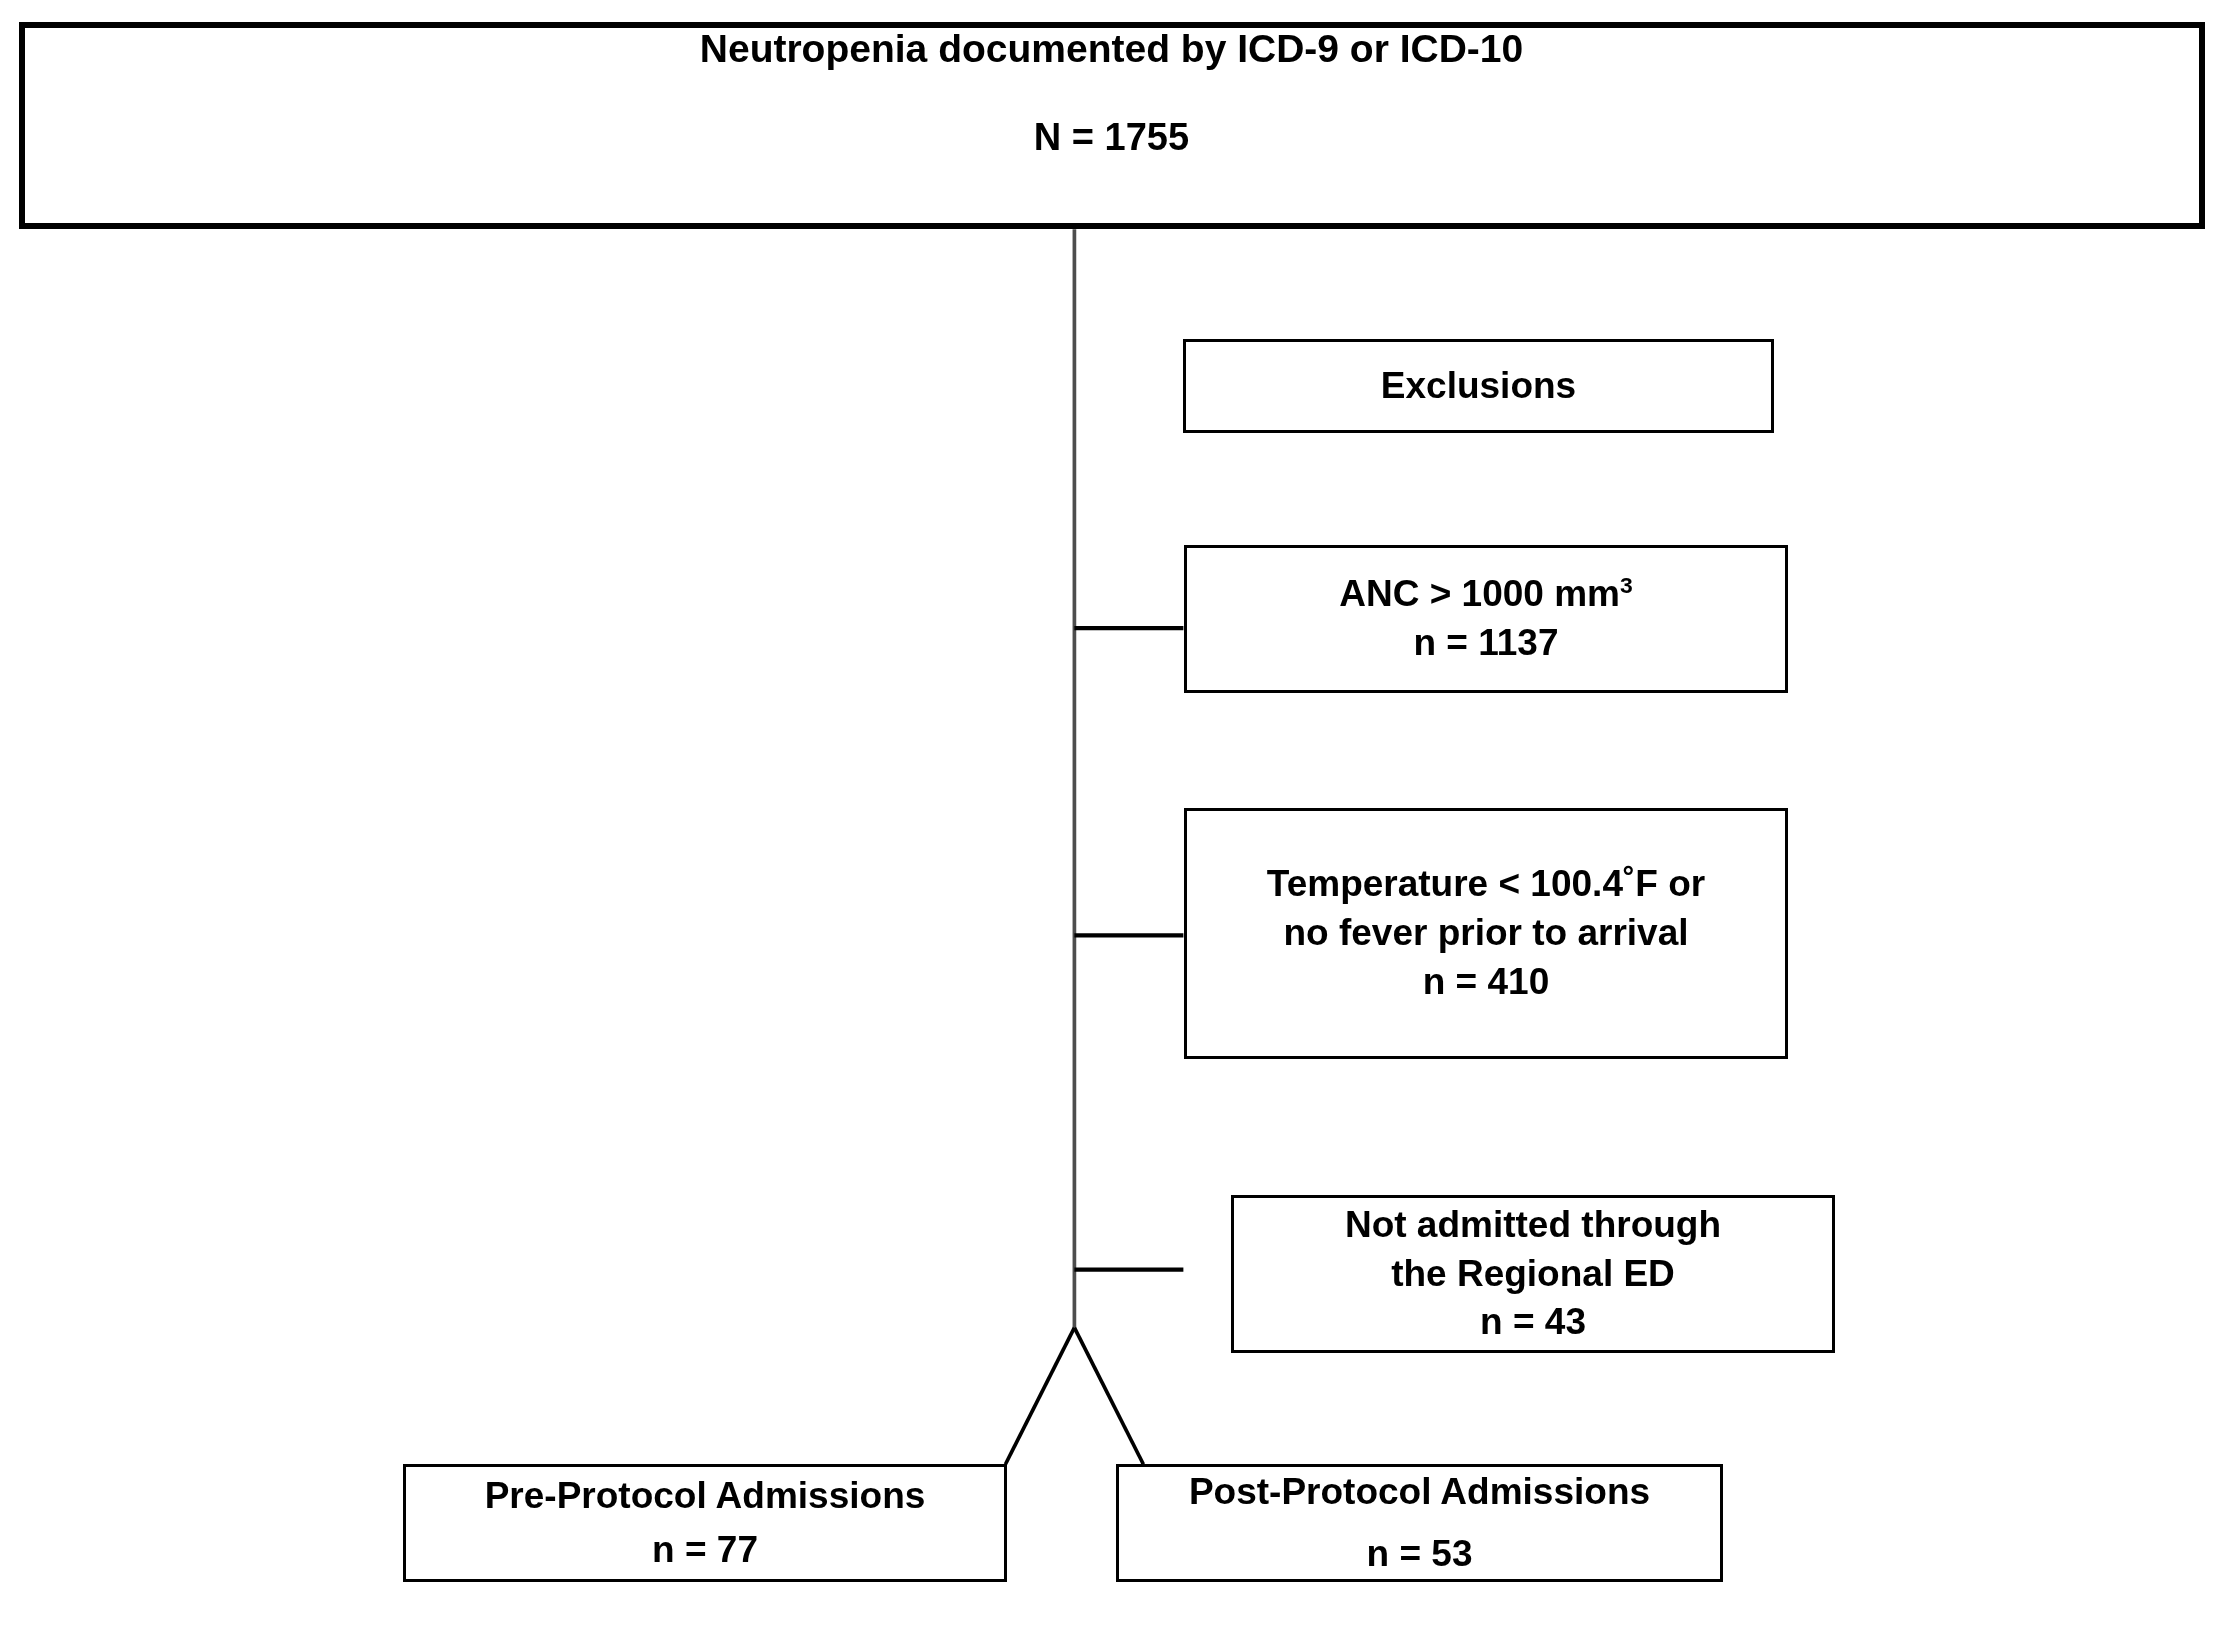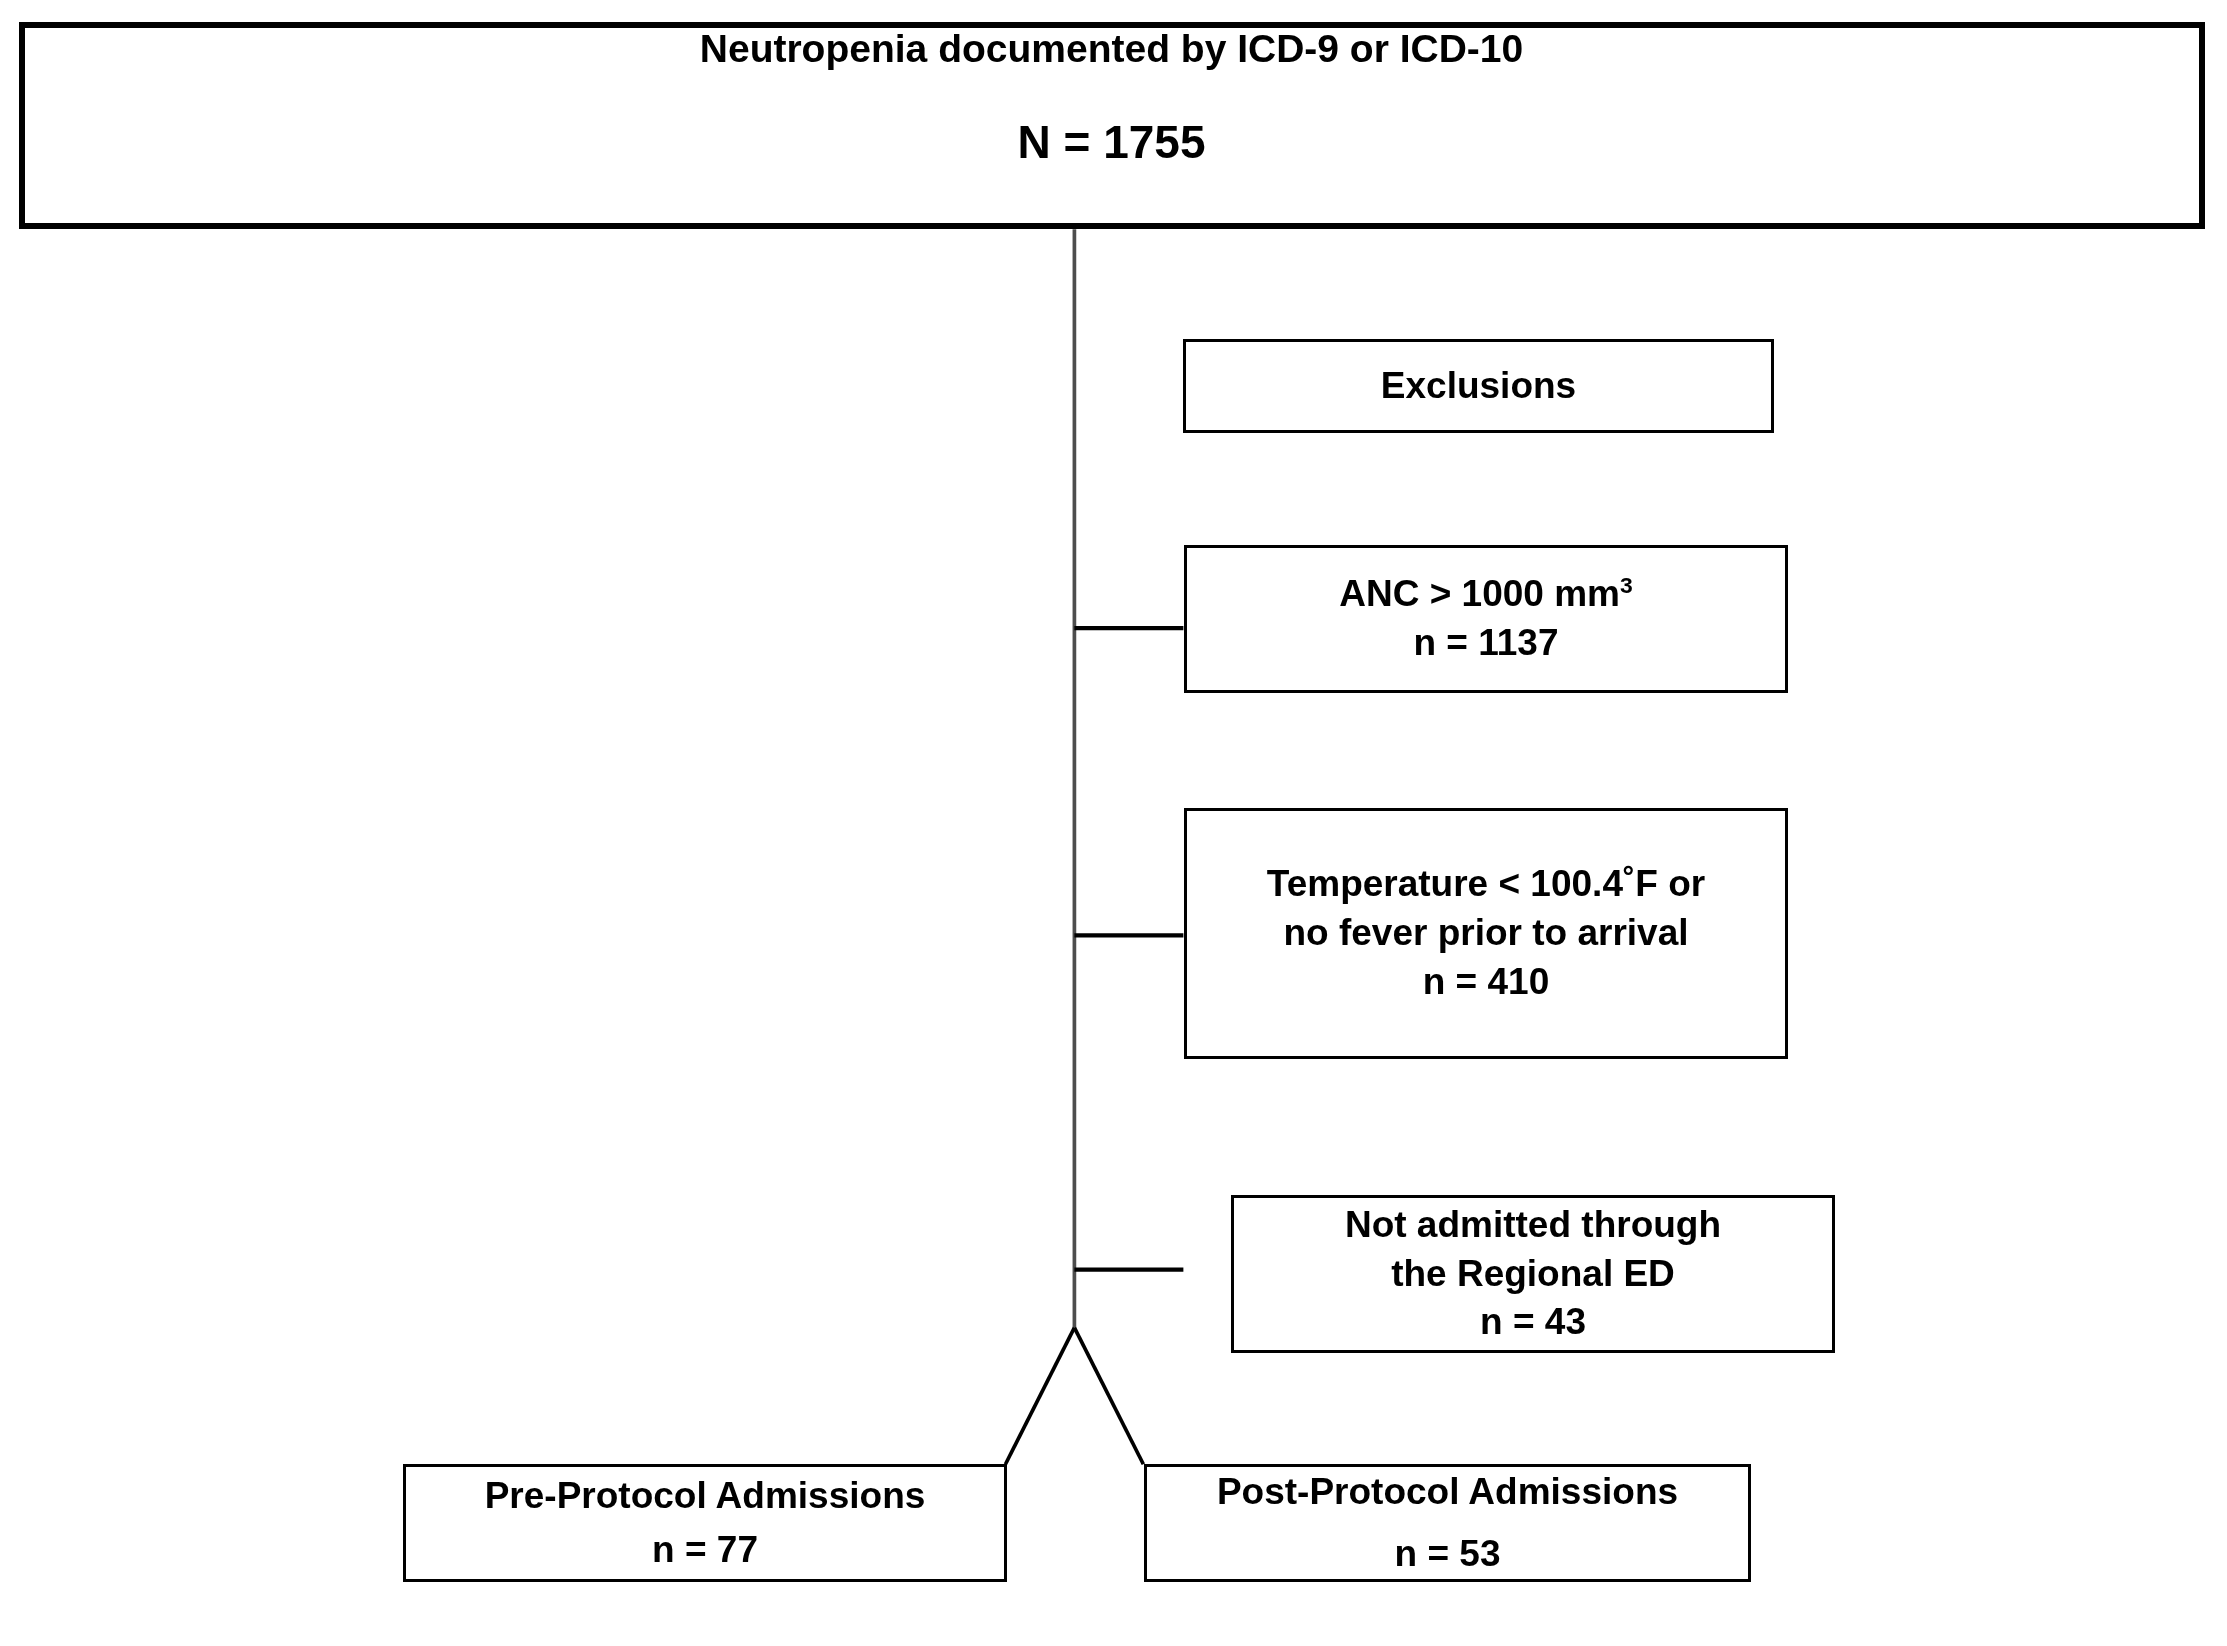--- a/index.html
+++ b/index.html
@@ -42,21 +42,21 @@
     height: 207px;
     border: 6.8px solid #000000;
     justify-content: flex-start;
     padding-top: 0;
   }
   #box-top .line.title {
     font-size: 39px;
     line-height: 1.1;
   }
   #box-top .line.count {
-    font-size: 46px;
+    font-size: 38px;
     line-height: 1.1;
     margin-top: 46px;
   }
 
   
   #box-exclusions {
     left: 1183px;
     top: 339px;
     width: 591px;
     height: 94px;
@@ -90,21 +90,21 @@
   .cohort-box {
     top: 1464px;
     height: 118px;
     border: 3.7px solid #000000;
   }
   .cohort-box .line {
     font-size: 37px;
     line-height: 1.45;
   }
   #box-pre  { left: 403px;  width: 604px; }
-  #box-post { left: 1144px; width: 607px; gap: 8px; }
+  #box-post { left: 1116px; width: 607px; gap: 8px; }
 
   
   #connectors {
     position: absolute;
     left: 0;
     top: 0;
     width: 2227px;
     height: 1646px;
     z-index: 1;
   }

